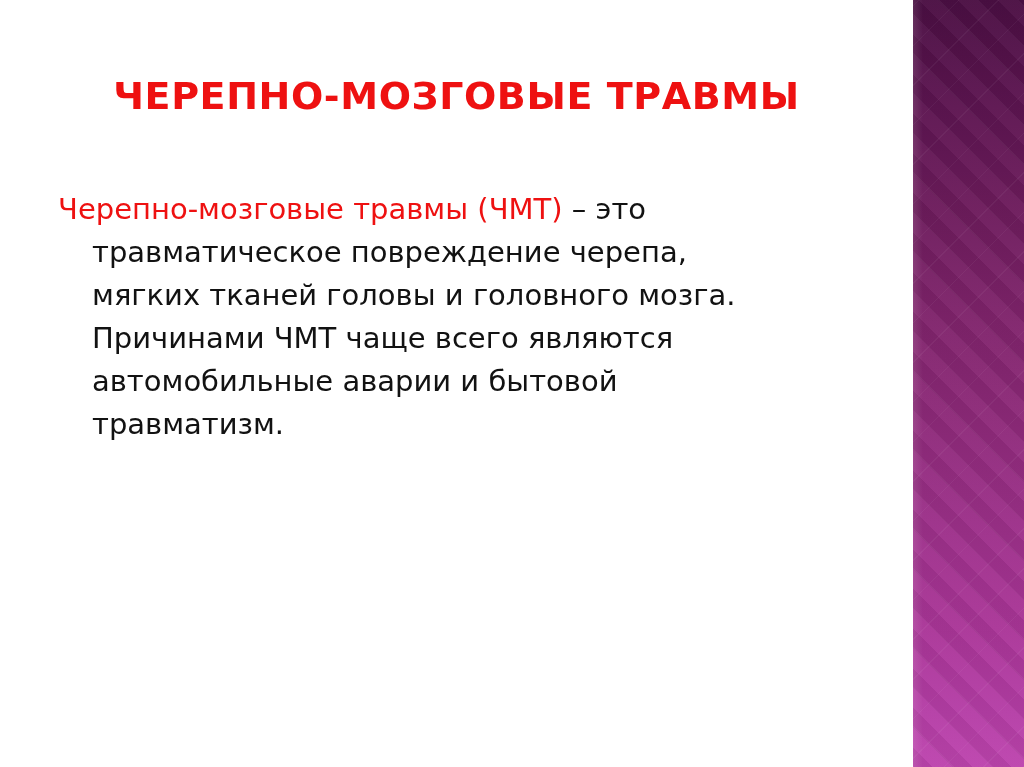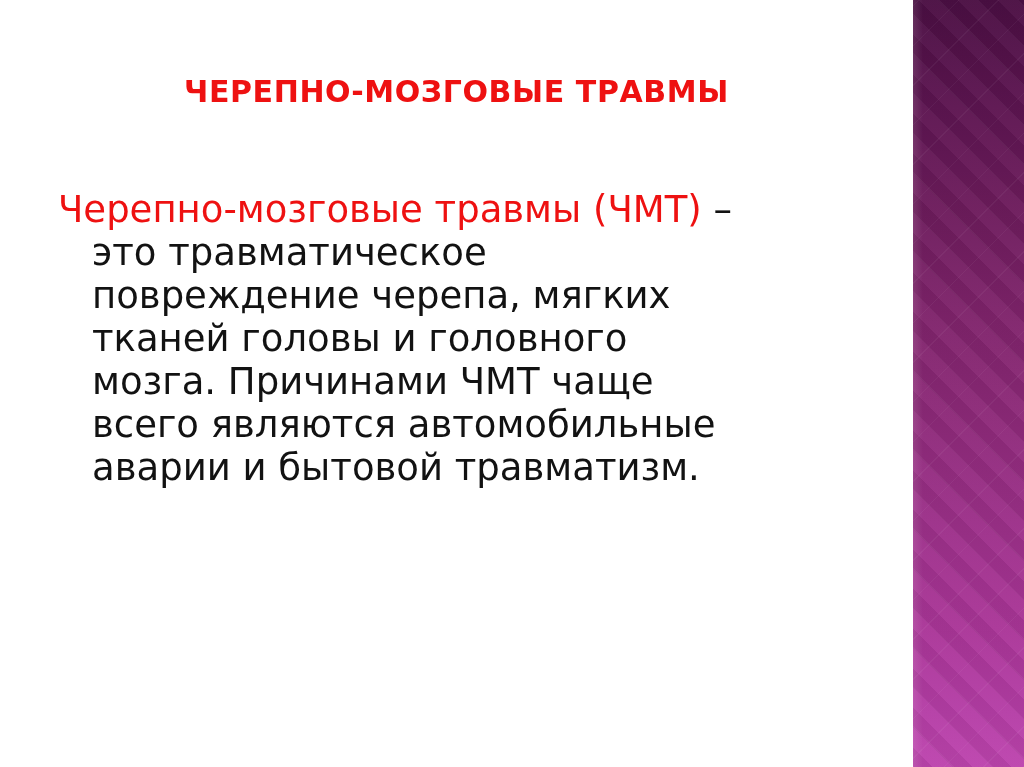--- a/index.html
+++ b/index.html
@@ -19,37 +19,37 @@
 
   
   #slide-title {
     position: absolute;
     left: 0;
     top: 74px;
     width: 913px;
     text-align: center;
     font-family: "DejaVu Sans", sans-serif;
     font-weight: bold;
-    font-size: 30px;
+    font-size: 38px;
     letter-spacing: 0.6px;
     color: #ee1111;
     white-space: nowrap;
   }
 
   
   #body-block {
     position: absolute;
     left: 58px;
     top: 188px;
     width: 700px;
   }
 
   .body-para {
     font-family: "DejaVu Sans", sans-serif;
-    font-size: 37px;
+    font-size: 29px;
     line-height: 43px;
     color: #121212;
     text-indent: 0;
     padding-left: 34px;
     margin: 0;
   }
 
   .body-para > .first-run {
     margin-left: -34px;
   }

